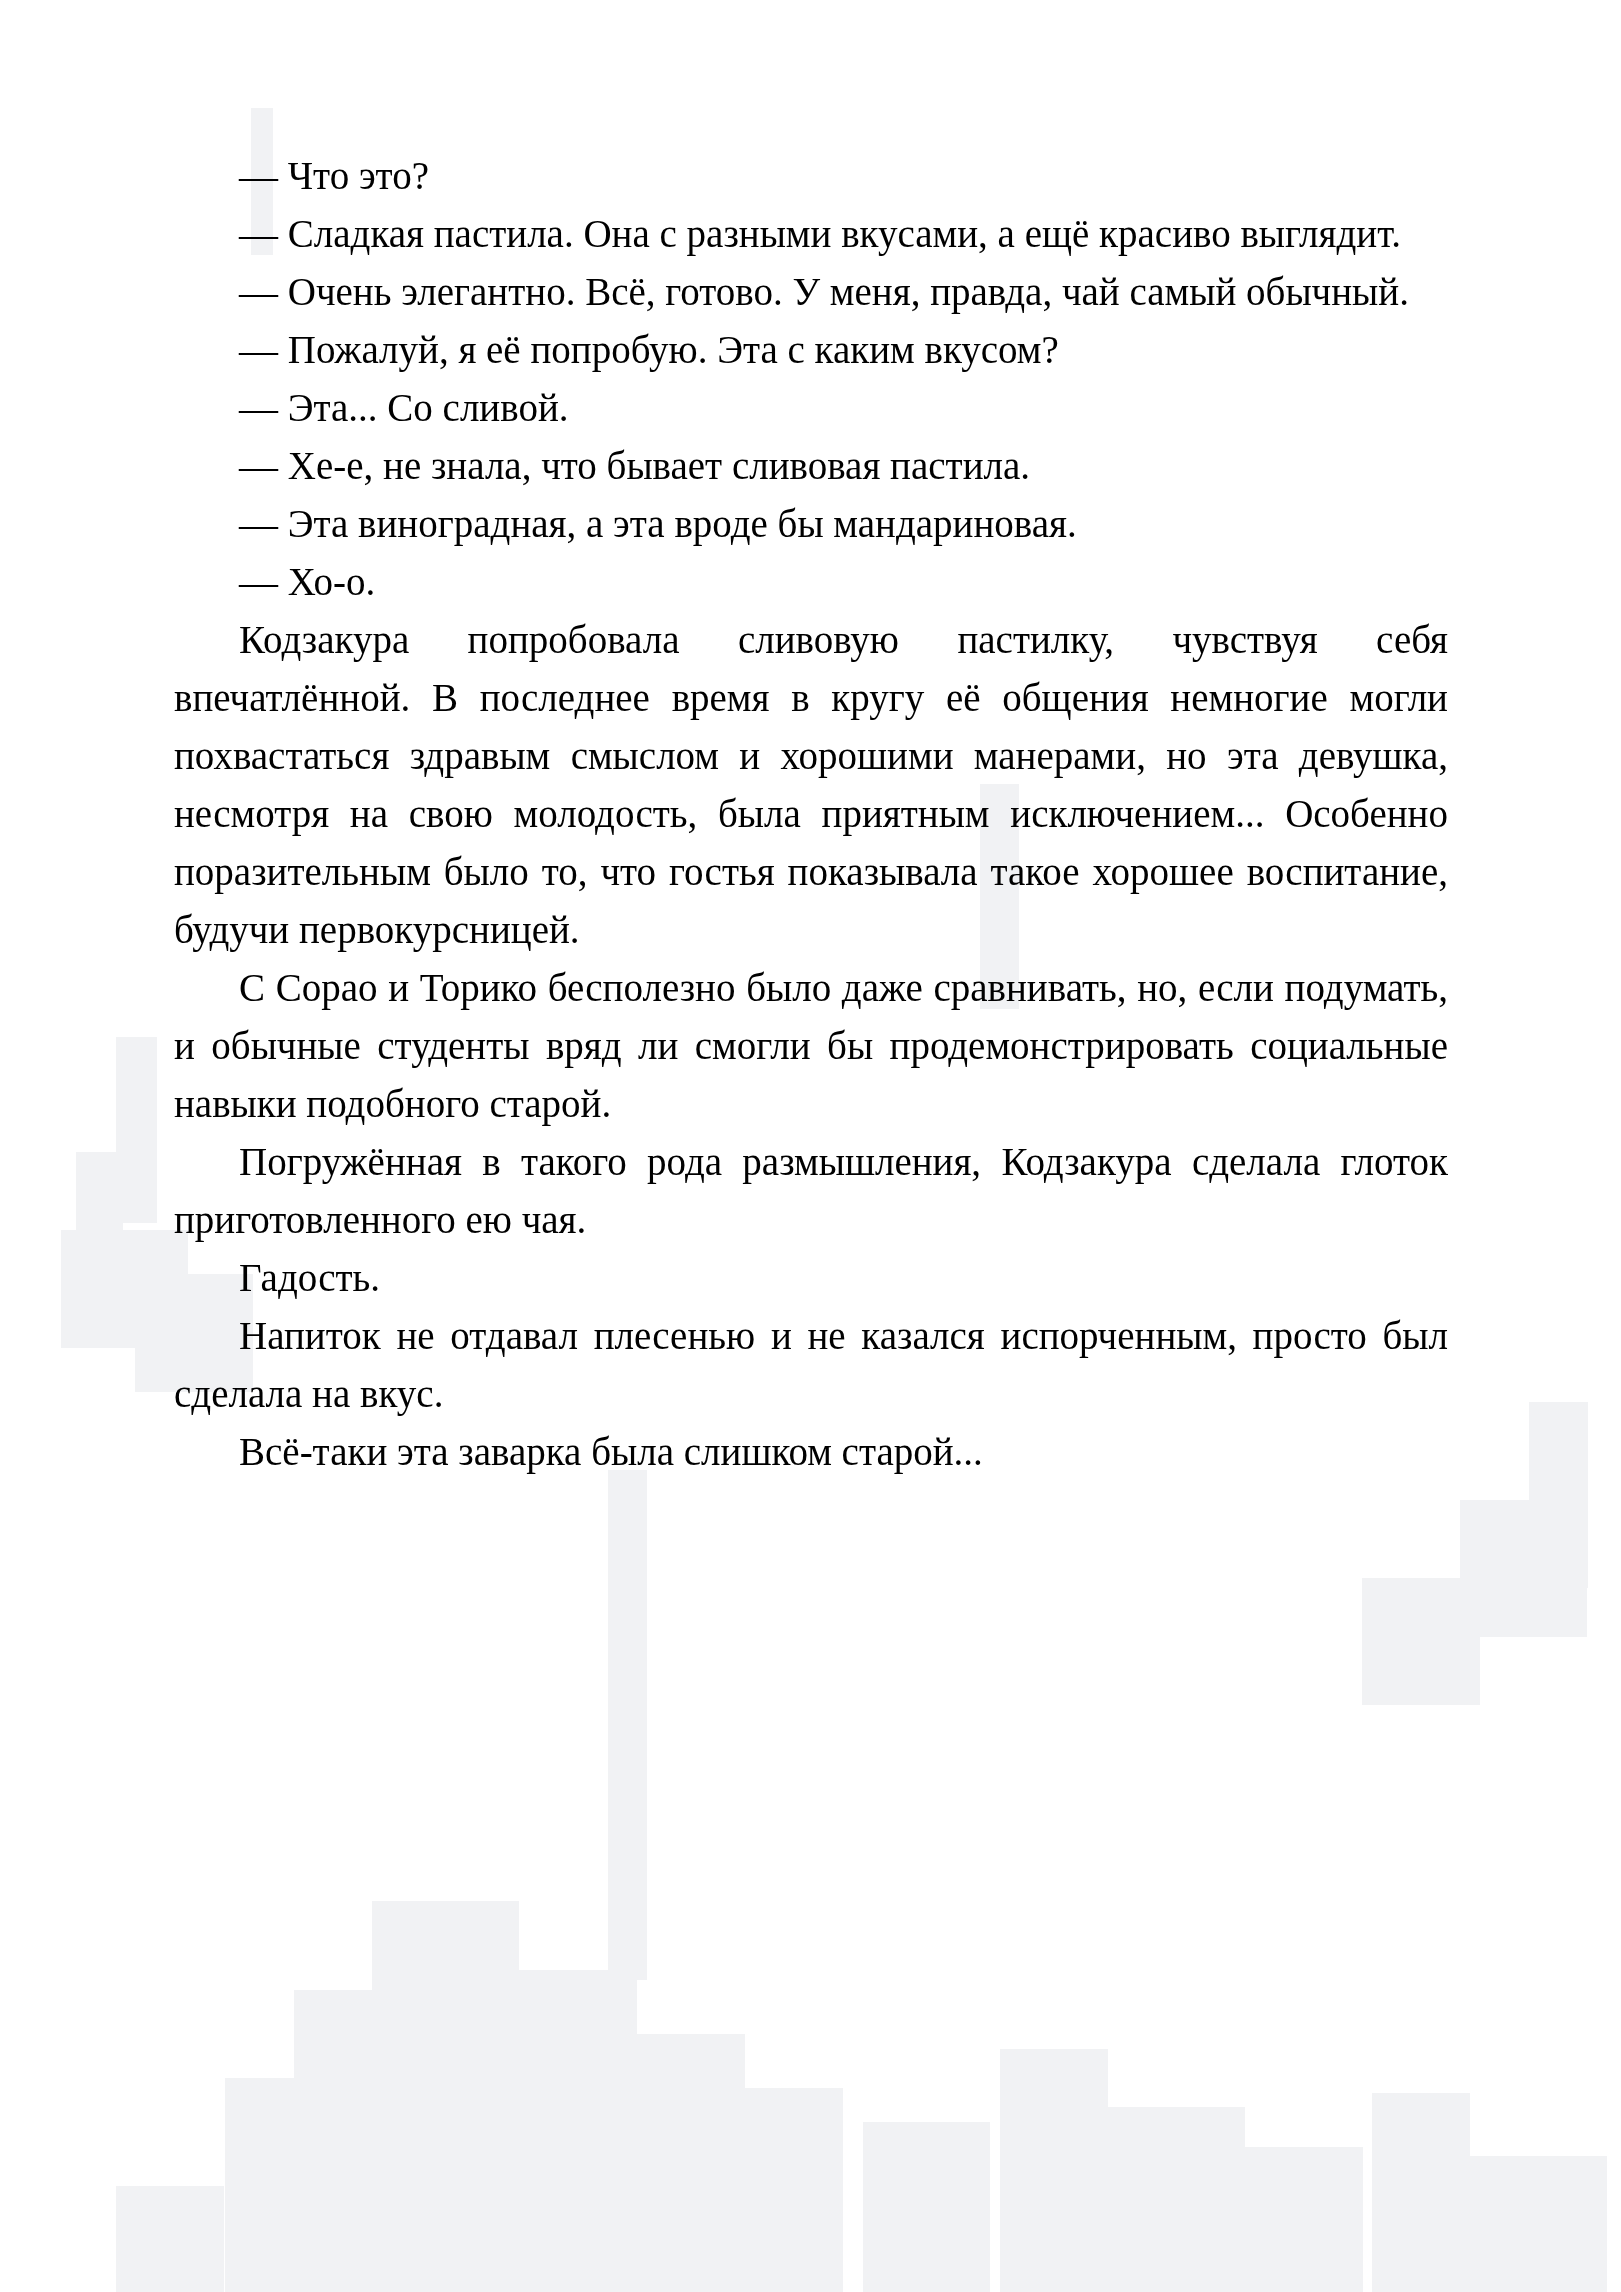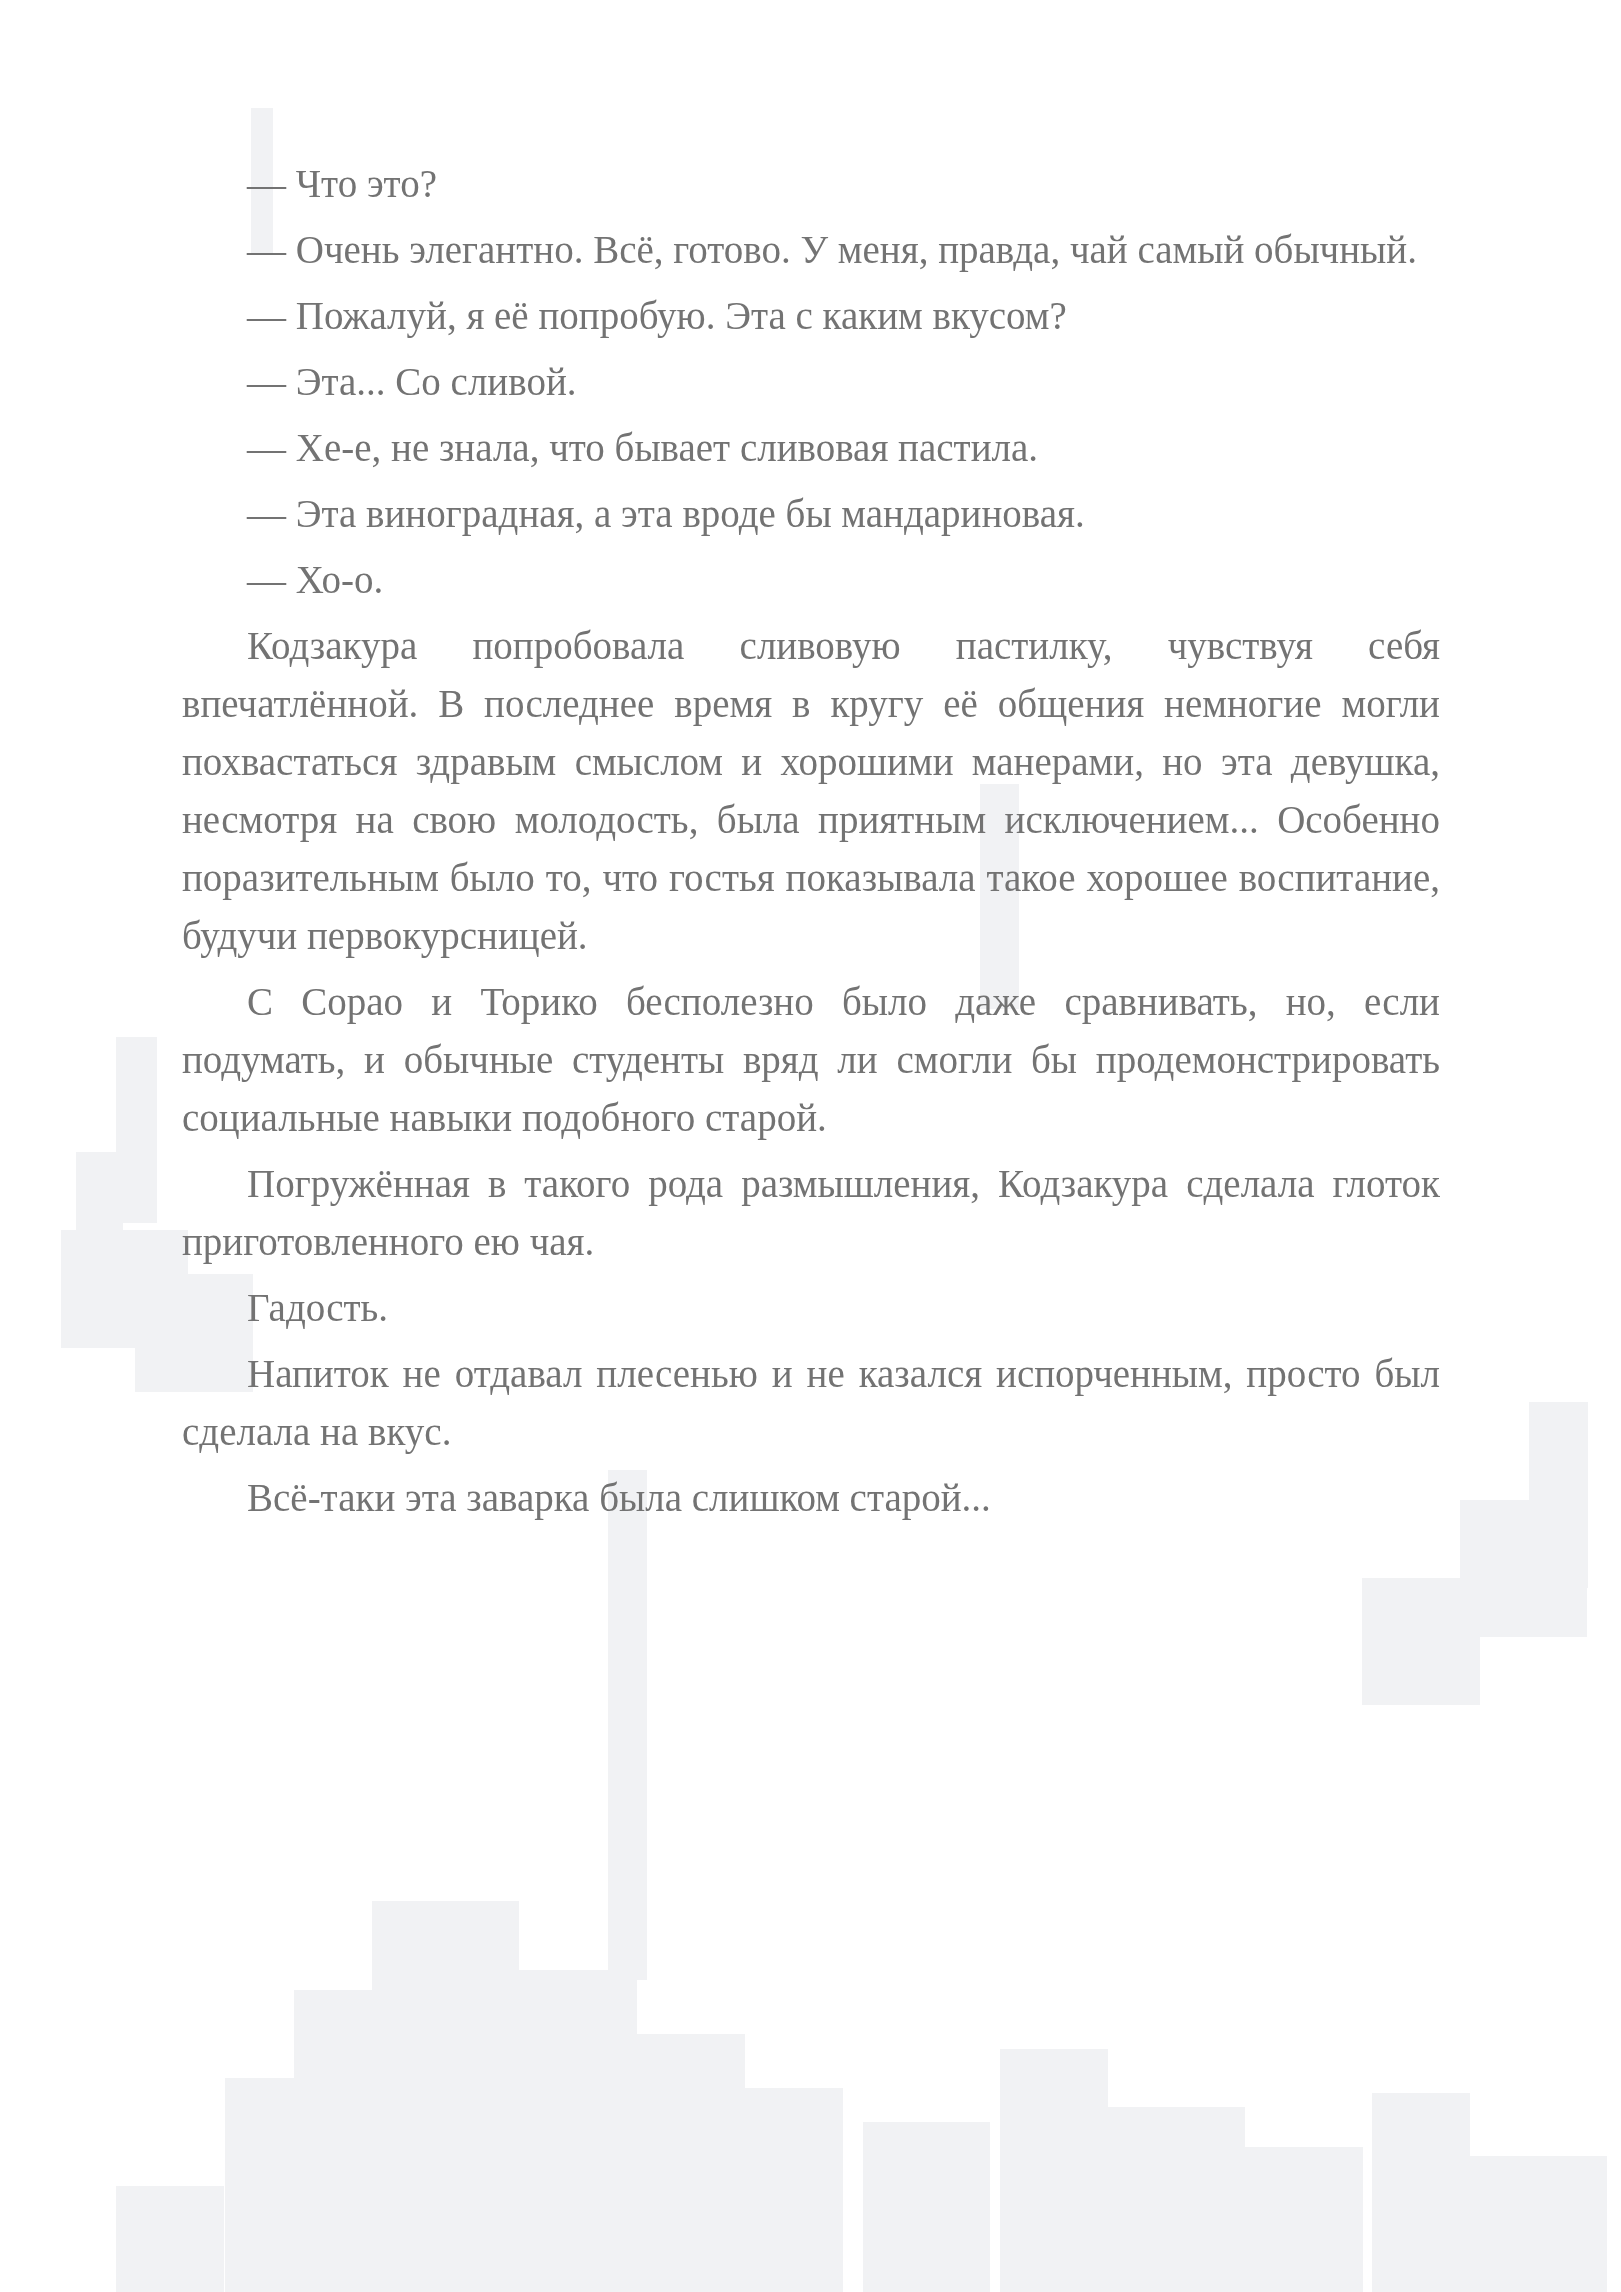--- a/index.html
+++ b/index.html
@@ -31,24 +31,24 @@
 
   
   .content {
     position: absolute;
     left: 174px;
     top: 147px;
     width: 1274px;
     z-index: 2;
   }
   p {
-    margin: 8px;
+    margin: 0;
     font-size: 39px;
     line-height: 58px;
-    color: #737373;
+    color: #000000;
     text-align: justify;
     text-justify: inter-word;
     hyphens: manual;
   }
   p.ind {
     text-indent: 65px;
   }
   p.noj {
     text-align: left;
   }
@@ -81,20 +81,21 @@
       <i style="left: 1000px; top: 2049px; width: 108px; height: 245px; background: rgb(241, 242, 244);"></i>
       <i style="left: 1108px; top: 2107px; width: 137px; height: 186px; background: rgb(241, 242, 244);"></i>
       <i style="left: 1245px; top: 2147px; width: 118px; height: 147px; background: rgb(241, 242, 244);"></i>
       <i style="left: 1372px; top: 2093px; width: 98px; height: 201px; background: rgb(241, 242, 244);"></i>
       <i style="left: 1470px; top: 2156px; width: 137px; height: 137px; background: rgb(241, 242, 244);"></i>
       <i style="left: 116px; top: 2186px; width: 108px; height: 108px; background: rgb(241, 242, 244);"></i>
     </div>
 
   <div class="content">
     <p class="ind noj">— Что это?</p>
+    <p class="ind">— Сладкая пастила. Она с разными вкусами, а ещё красиво выглядит.</p>
     <p class="ind">— Очень элегантно. Всё, готово. У меня, правда, чай самый обычный.</p>
     <p class="ind noj">— Пожалуй, я её попробую. Эта с каким вкусом?</p>
     <p class="ind noj">— Эта... Со сливой.</p>
     <p class="ind noj">— Хе-е, не знала, что бывает сливовая пастила.</p>
     <p class="ind noj">— Эта виноградная, а эта вроде бы мандариновая.</p>
     <p class="ind noj">— Хо-о.</p>
     <p class="ind">Кодзакура попробовала сливовую пастилку, чувствуя себя впечатлённой. В последнее время в кругу её общения немногие могли похвастаться здравым смыслом и хорошими манерами, но эта девушка, несмотря на свою молодость, была приятным исключением... Особенно поразительным было то, что гостья показывала такое хорошее воспитание, будучи первокурсницей.</p>
     <p class="ind">С Сорао и Торико бесполезно было даже сравнивать, но, если подумать, и обычные студенты вряд ли смогли бы продемонстрировать социальные навыки подобного старой.</p>
     <p class="ind">Погружённая в такого рода размышления, Кодзакура сделала глоток приготовленного ею чая.</p>
     <p class="ind noj ital">Гадость.</p>

